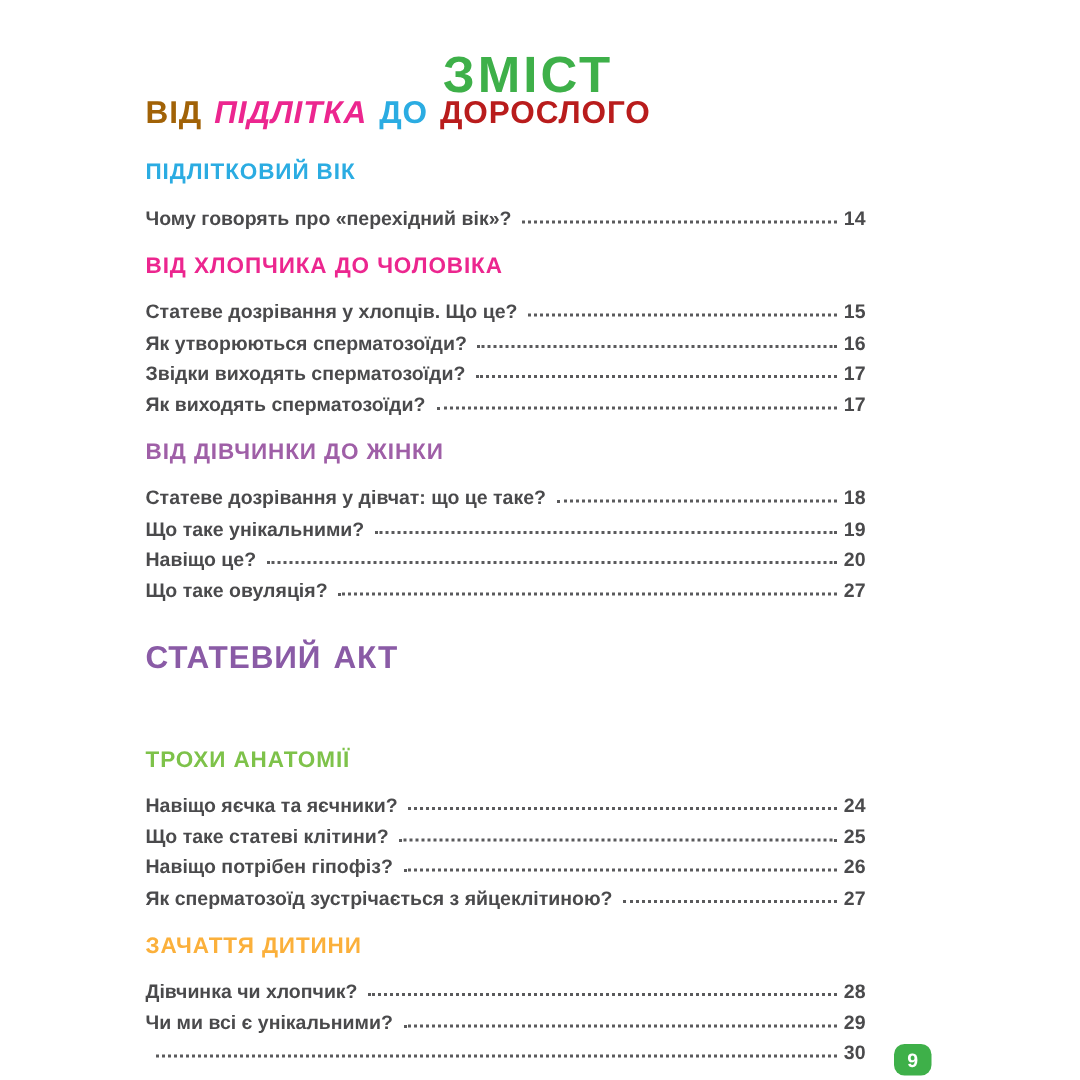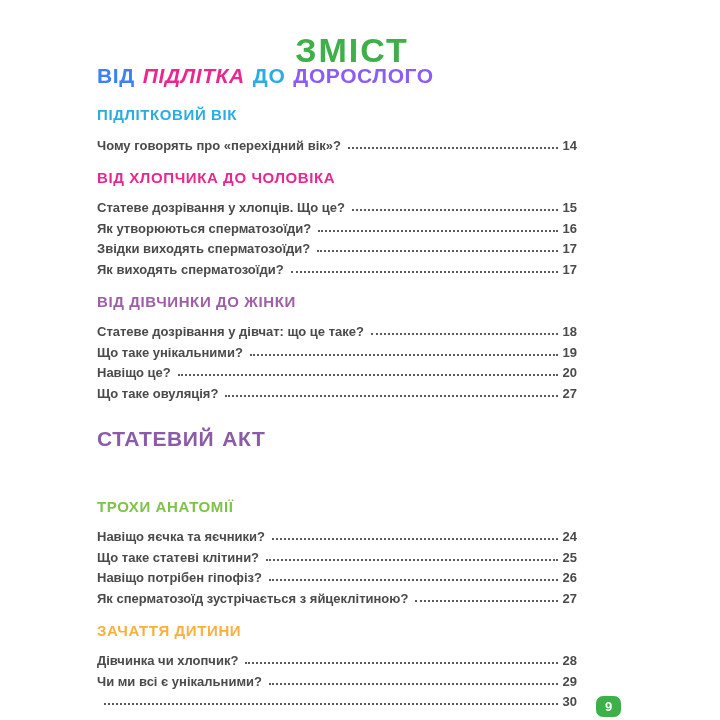--- a/index.html
+++ b/index.html
@@ -76,21 +76,21 @@
     justify-content: center;
   }
 </style>
 </head>
 <body>
 
 <div class="sheet">
   <h1 class="title">ЗМІСТ</h1>
   <div class="content" id="toc-root">
       <div class="group">
-        <div class="group-heading"><span style="color: #3b82f6;">ВІД</span><span style="color: rgb(236, 38, 143); font-style: italic;">ПІДЛІТКА</span><span style="color: rgb(43, 172, 226);">ДО</span><span style="color: #8b5cf6;">ДОРОСЛОГО</span></div>
+        <div class="group-heading"><span style="color: #a16207;">ВІД</span><span style="color: rgb(236, 38, 143); font-style: italic;">ПІДЛІТКА</span><span style="color: rgb(43, 172, 226);">ДО</span><span style="color: #b91c1c;">ДОРОСЛОГО</span></div>
         <div class="subsection">
           <div class="sub-heading" style="color: rgb(43, 172, 226);">ПІДЛІТКОВИЙ ВІК</div>
           <div class="entry">
             <span class="entry-title">Чому говорять про «перехідний вік»?</span>
             <span class="leader"></span>
             <span class="entry-page">14</span>
           </div>
         </div>
         <div class="subsection">
           <div class="sub-heading" style="color: rgb(236, 38, 143);">ВІД ХЛОПЧИКА ДО ЧОЛОВІКА</div>

